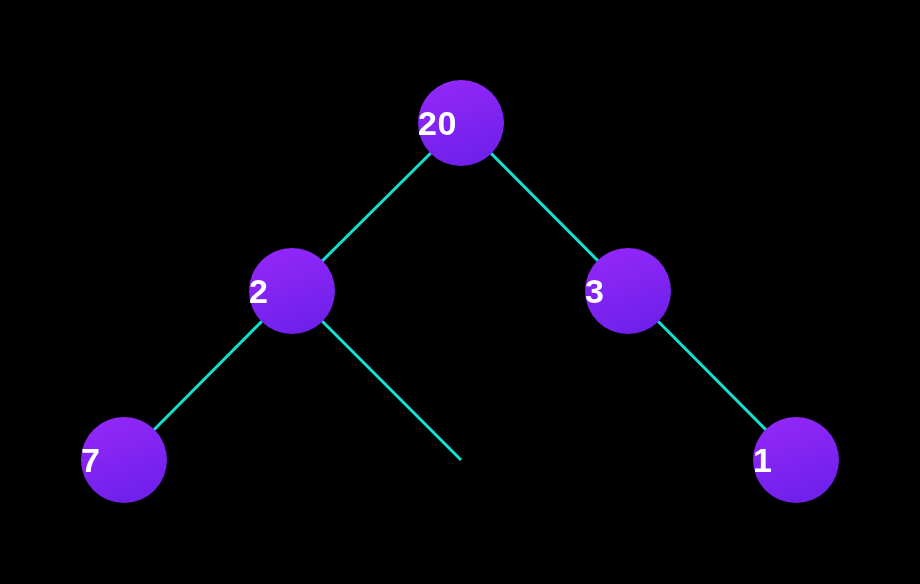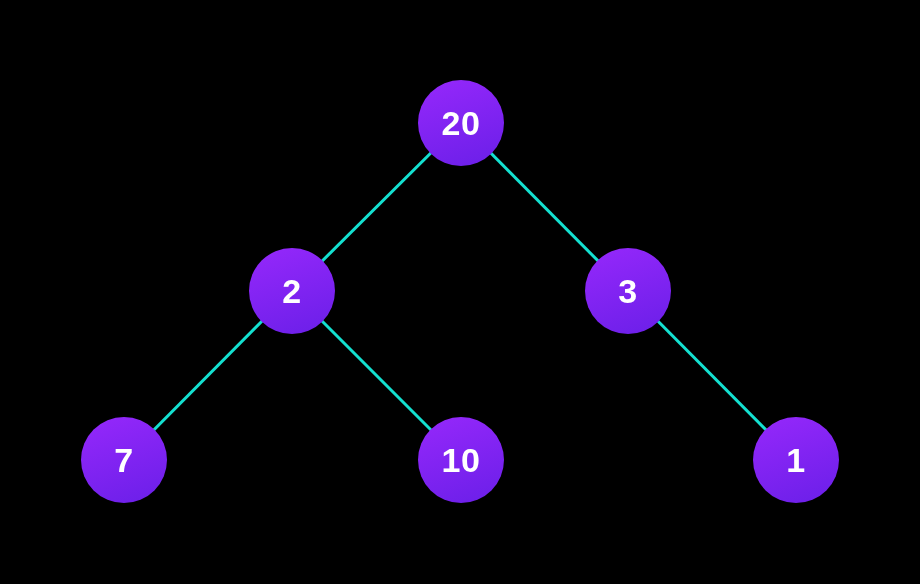--- a/index.html
+++ b/index.html
@@ -34,21 +34,20 @@
     top: 0;
     width: 920px;
     height: 584px;
     z-index: 2;
   }
   .tree-node {
     position: absolute;
     border-radius: 50%;
     display: flex;
     align-items: center;
-    justify-content: center;
     box-sizing: border-box;
   }
   .tree-node-label {
     color: #ffffff;
     font-family: "Liberation Sans", sans-serif;
     font-weight: bold;
     line-height: 1;
     letter-spacing: 0.5px;
     user-select: none;
   }
@@ -70,20 +69,17 @@
       </div>
       <div class="tree-node" style="left: 249px; top: 248px; width: 86px; height: 86px; background: linear-gradient(160deg, rgb(150, 40, 251) 0%, rgb(106, 31, 232) 100%);">
         <span class="tree-node-label" style="color: rgb(255, 255, 255); font-size: 34px;">2</span>
       </div>
       <div class="tree-node" style="left: 585px; top: 248px; width: 86px; height: 86px; background: linear-gradient(160deg, rgb(150, 40, 251) 0%, rgb(106, 31, 232) 100%);">
         <span class="tree-node-label" style="color: rgb(255, 255, 255); font-size: 34px;">3</span>
       </div>
       <div class="tree-node" style="left: 81px; top: 417px; width: 86px; height: 86px; background: linear-gradient(160deg, rgb(150, 40, 251) 0%, rgb(106, 31, 232) 100%);">
         <span class="tree-node-label" style="color: rgb(255, 255, 255); font-size: 34px;">7</span>
       </div>
-      <div class="tree-node" style="left: 418px; top: 417px; width: 86px; height: 86px; background: linear-gradient(160deg, rgb(150, 40, 251) 0%, rgb(106, 31, 232) 100%);">
-        <span class="tree-node-label" style="color: rgb(255, 255, 255); font-size: 34px;">10</span>
-      </div>
       <div class="tree-node" style="left: 753px; top: 417px; width: 86px; height: 86px; background: linear-gradient(160deg, rgb(150, 40, 251) 0%, rgb(106, 31, 232) 100%);">
         <span class="tree-node-label" style="color: rgb(255, 255, 255); font-size: 34px;">1</span>
       </div>
     </div>
 </div>
 
 </body></html>

